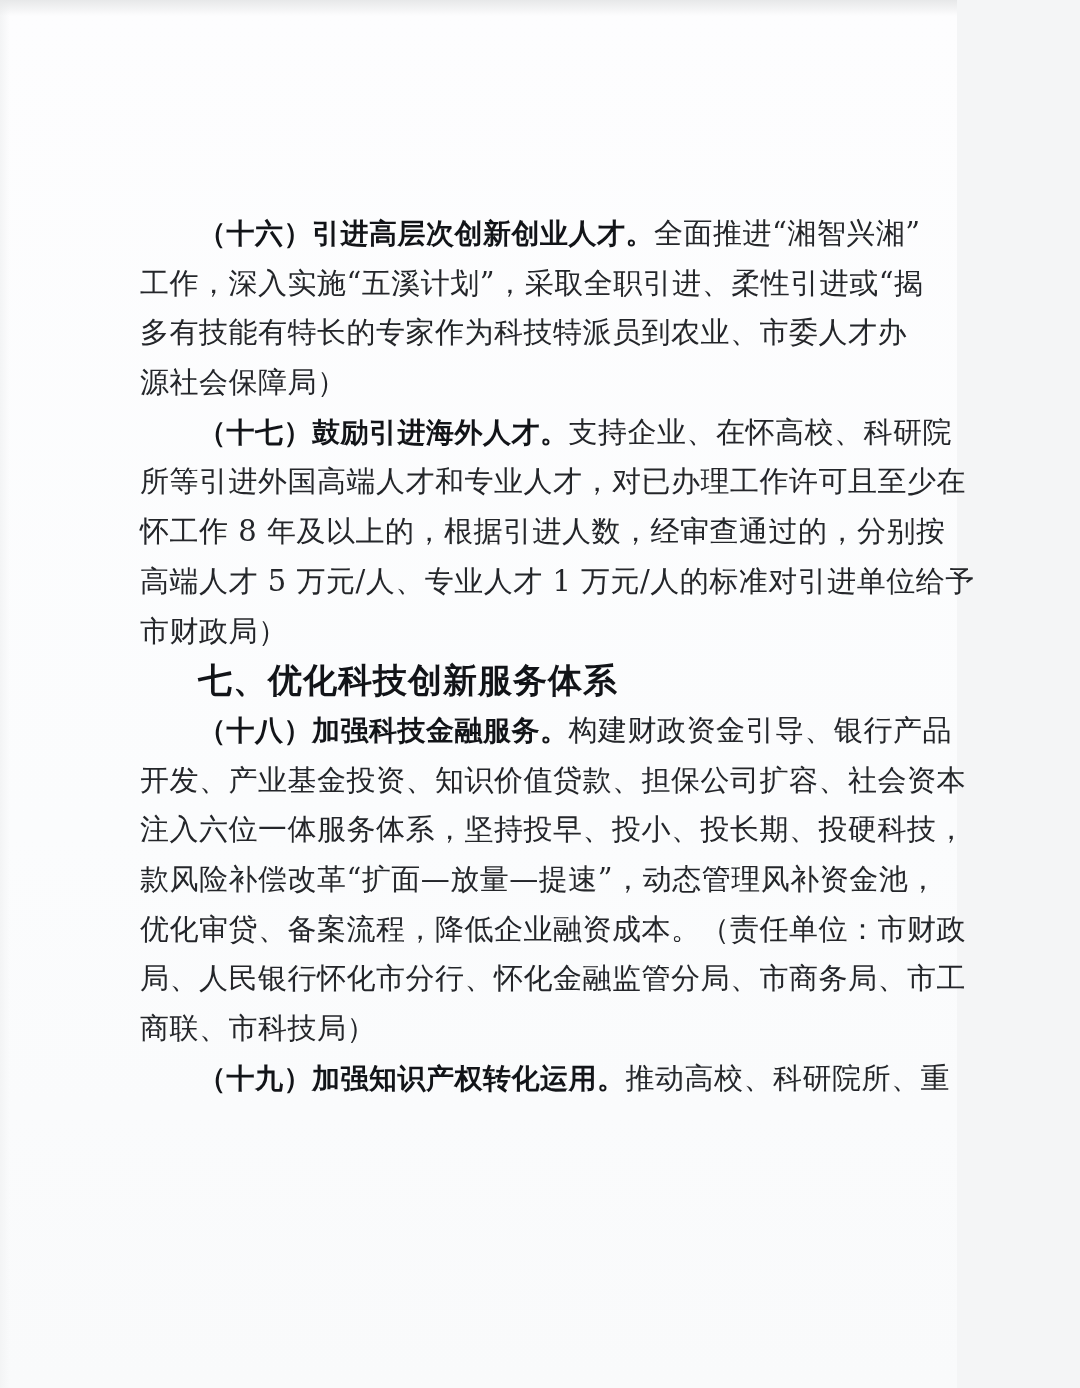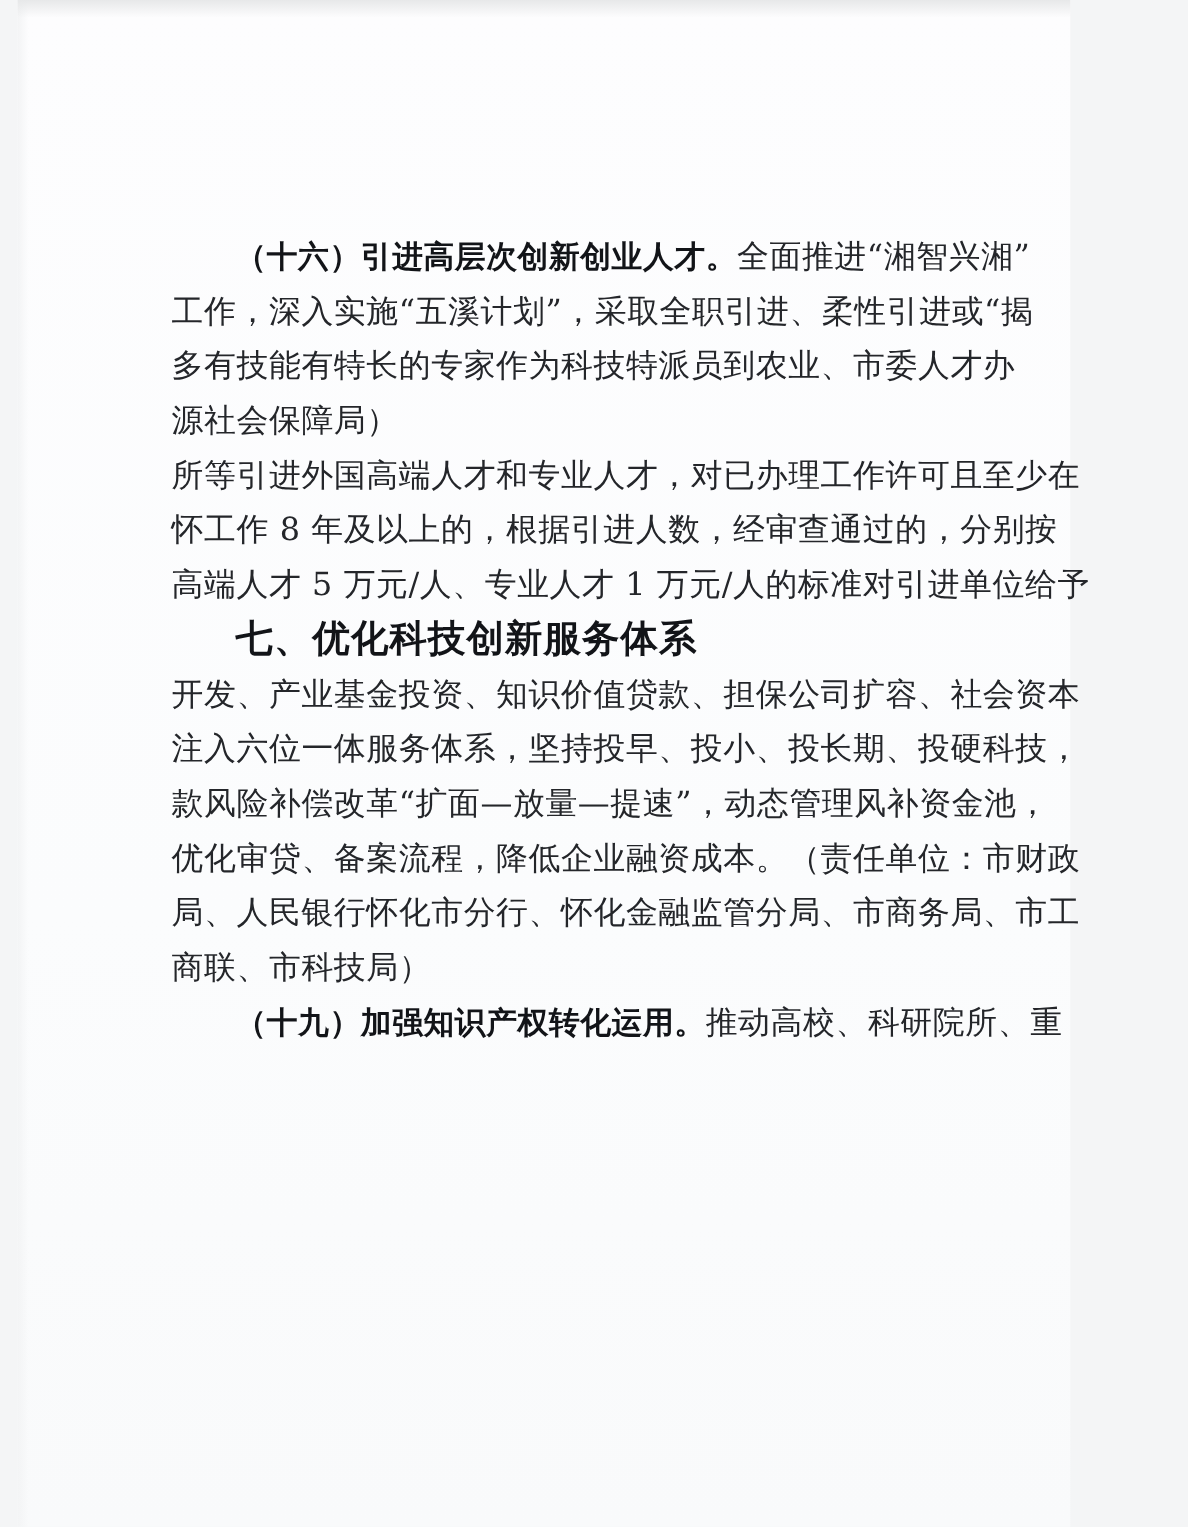--- a/index.html
+++ b/index.html
@@ -6,21 +6,21 @@
     margin: 0;
     padding: 0;
     width: 1080px;
     height: 1388px;
     overflow: hidden;
     background: #f4f5f6;
     font-family: "DejaVu Serif", "Liberation Serif", serif;
   }
   .page {
     position: absolute;
-    left: 16px; top: 0;
+    left: 0; top: 0;
     width: 957px;
     height: 1388px;
     background:
       linear-gradient(180deg, #e7e8e9 0px, rgba(253,253,253,0) 16px),
       linear-gradient(90deg, #f3f4f5 0px, rgba(253,253,254,0) 10px),
       linear-gradient(180deg, #fdfdfe 0%, #fbfcfd 60%, #f9fafb 100%);
   }
   .doc {
     position: absolute;
     left: 140px;
@@ -51,24 +51,27 @@
 </style>
 </head>
 <body>
 
 <div class="page">
   <div class="doc" id="doc-body">
       <div class="line indent"><span class="seg-bold">（十六）引进高层次创新创业人才。</span><span>全面推进“湘智兴湘”</span></div>
       <div class="line"><span>工作，深入实施“五溪计划”，采取全职引进、柔性引进或“揭</span></div>
       <div class="line"><span>多有技能有特长的专家作为科技特派员到农业、市委人才办</span></div>
       <div class="line"><span>源社会保障局）</span></div>
+      <div class="line indent"><span class="seg-bold">（十七）鼓励引进海外人才。</span><span>支持企业、在怀高校、科研院</span></div>
       <div class="line"><span>所等引进外国高端人才和专业人才，对已办理工作许可且至少在</span></div>
       <div class="line"><span>怀工作 8 年及以上的，根据引进人数，经审查通过的，分别按</span></div>
       <div class="line"><span>高端人才 5 万元/人、专业人才 1 万元/人的标准对引进单位给予</span></div>
+      <div class="line"><span>市财政局）</span></div>
       <div class="line indent section-heading"><span class="seg-bold">七、优化科技创新服务体系</span></div>
+      <div class="line indent"><span class="seg-bold">（十八）加强科技金融服务。</span><span>构建财政资金引导、银行产品</span></div>
       <div class="line"><span>开发、产业基金投资、知识价值贷款、担保公司扩容、社会资本</span></div>
       <div class="line"><span>注入六位一体服务体系，坚持投早、投小、投长期、投硬科技，</span></div>
       <div class="line"><span>款风险补偿改革“扩面—放量—提速”，动态管理风补资金池，</span></div>
       <div class="line"><span>优化审贷、备案流程，降低企业融资成本。（责任单位：市财政</span></div>
       <div class="line"><span>局、人民银行怀化市分行、怀化金融监管分局、市商务局、市工</span></div>
       <div class="line"><span>商联、市科技局）</span></div>
       <div class="line indent"><span class="seg-bold">（十九）加强知识产权转化运用。</span><span>推动高校、科研院所、重</span></div>
     </div>
 </div>
 

